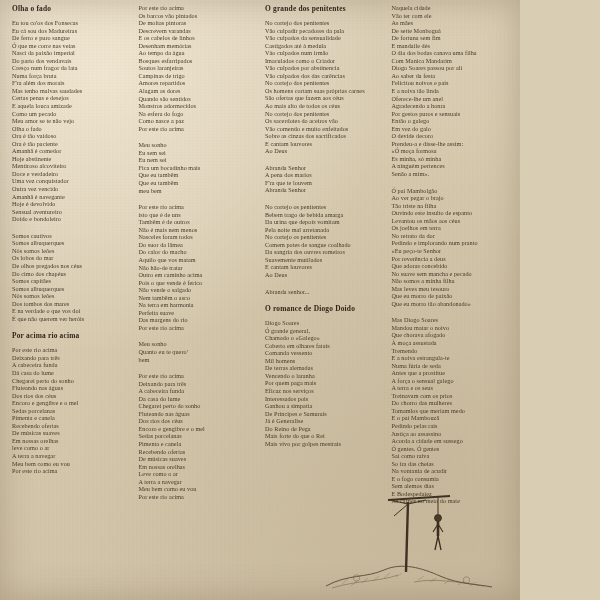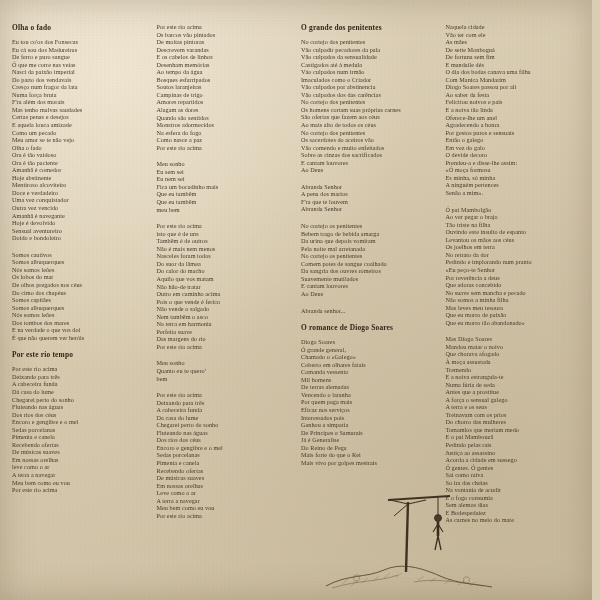--- a/index.html
+++ b/index.html
@@ -9,24 +9,24 @@
   body {
     width: 600px;
     height: 600px;
     overflow: hidden;
     background: #d9cdb4;
     font-family: "Liberation Serif", serif;
     color: #3c3024;
   }
   .sheet {
     position: relative;
-    width: 592px;
+    width: 520px;
     height: 600px;
     box-sizing: border-box;
-    padding: 23px 12px 10px 12px;
+    padding: 4px 12px 10px 12px;
     background:
       radial-gradient(circle at 20% 12%, rgba(255,248,230,0.55), rgba(255,248,230,0) 42%),
       radial-gradient(circle at 82% 78%, rgba(176,158,128,0.30), rgba(176,158,128,0) 55%),
       linear-gradient(160deg, #ded2ba 0%, #d6c9ae 45%, #cdbfa2 100%);
   }
   .grain {
     position: absolute;
     inset: 0;
     pointer-events: none;
     opacity: .30;
@@ -129,21 +129,21 @@
 De olhos pregados nos céus
 Do cimo dos chapéus
 Somos capitães
 Somos albuquerques
 Nós somos leões
 Dos tombos dos mares
 E na verdade o que vos doi
 É que não querem ver heróis</div>
       </div>
       <div class="block">
-        <div class="song-title">Por este rio tempo</div>
+        <div class="song-title">Por acima rio acima</div>
         <div class="lines">Por este rio acima
 Deixando para três
 A cabeceira funda
 Dá casa do lume
 Chegarei perto do sonho
 Fluteando nas águas
 Dos rios dos céus
 Encoro e gengibre e o mel
 Sedas porcelanas
 Pimenta e canela
@@ -268,21 +268,21 @@
 Comem potes de sangue coalhado
 Da sangria dos ouvres romeiros
 Suavemente mutilados
 E cantam louvores
 Ao Deus</div>
       </div>
       <div class="block">
         <div class="lines">Abranda senhor...</div>
       </div>
       <div class="block">
-        <div class="song-title">O romance de Diogo Soares</div>
+        <div class="song-title">O romance de Diogo Doido</div>
         <div class="lines">Diogo Soares
 Ó grande general,
 Chamado o «Galego»
 Coberto em olhares fatais
 Comanda vessento
 Mil homens
 De terras alemadas
 Vencendo o laranha
 Por quem paga mais
 Eficaz nos serviços

